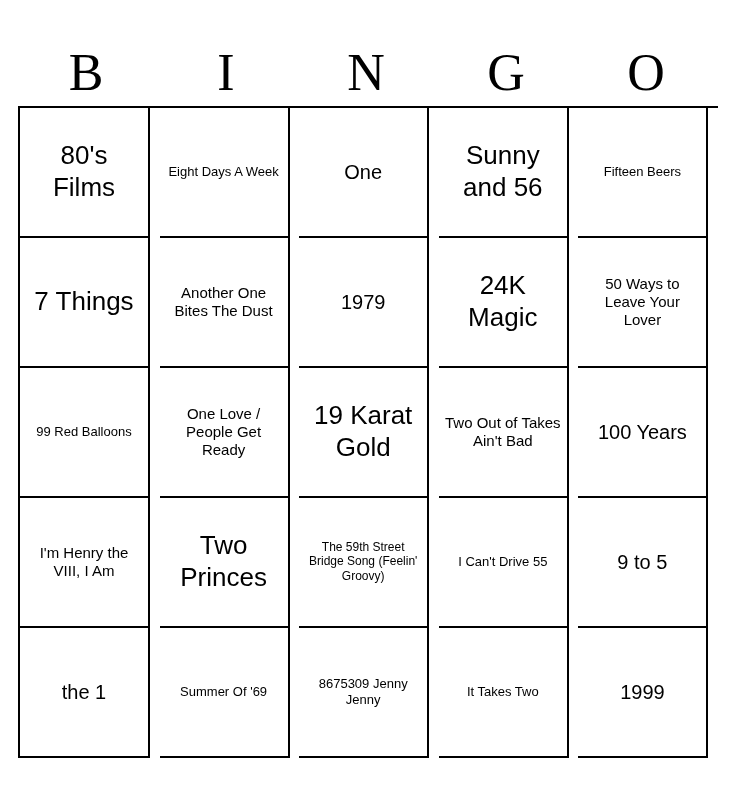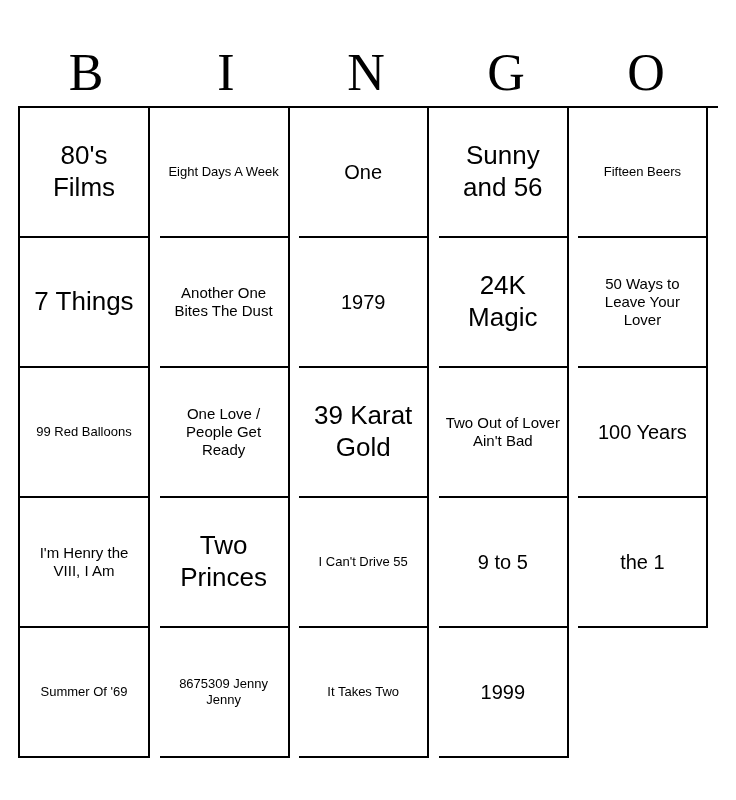--- a/index.html
+++ b/index.html
@@ -126,33 +126,36 @@
       <div class="bingo-cell">
         <span class="bingo-cell-text size-sm">50 Ways to Leave Your Lover</span>
       </div>
       <div class="bingo-cell">
         <span class="bingo-cell-text size-md">99 Red Balloons</span>
       </div>
       <div class="bingo-cell">
         <span class="bingo-cell-text size-sm">One Love / People Get Ready</span>
       </div>
       <div class="bingo-cell">
-        <span class="bingo-cell-text size-lg">39 Karat Gold</span>
+        <span class="bingo-cell-text size-lg">19 Karat Gold</span>
       </div>
       <div class="bingo-cell">
-        <span class="bingo-cell-text size-sm">Two Out of Lover Ain't Bad</span>
+        <span class="bingo-cell-text size-sm">Two Out of Takes Ain't Bad</span>
       </div>
       <div class="bingo-cell">
         <span class="bingo-cell-text size-xl">100 Years</span>
       </div>
       <div class="bingo-cell">
         <span class="bingo-cell-text size-sm">I'm Henry the VIII, I Am</span>
       </div>
       <div class="bingo-cell">
         <span class="bingo-cell-text size-lg">Two Princes</span>
+      </div>
+      <div class="bingo-cell">
+        <span class="bingo-cell-text size-xs">The 59th Street Bridge Song (Feelin' Groovy)</span>
       </div>
       <div class="bingo-cell">
         <span class="bingo-cell-text size-md">I Can't Drive 55</span>
       </div>
       <div class="bingo-cell">
         <span class="bingo-cell-text size-xl">9 to 5</span>
       </div>
       <div class="bingo-cell">
         <span class="bingo-cell-text size-xl">the 1</span>
       </div>

